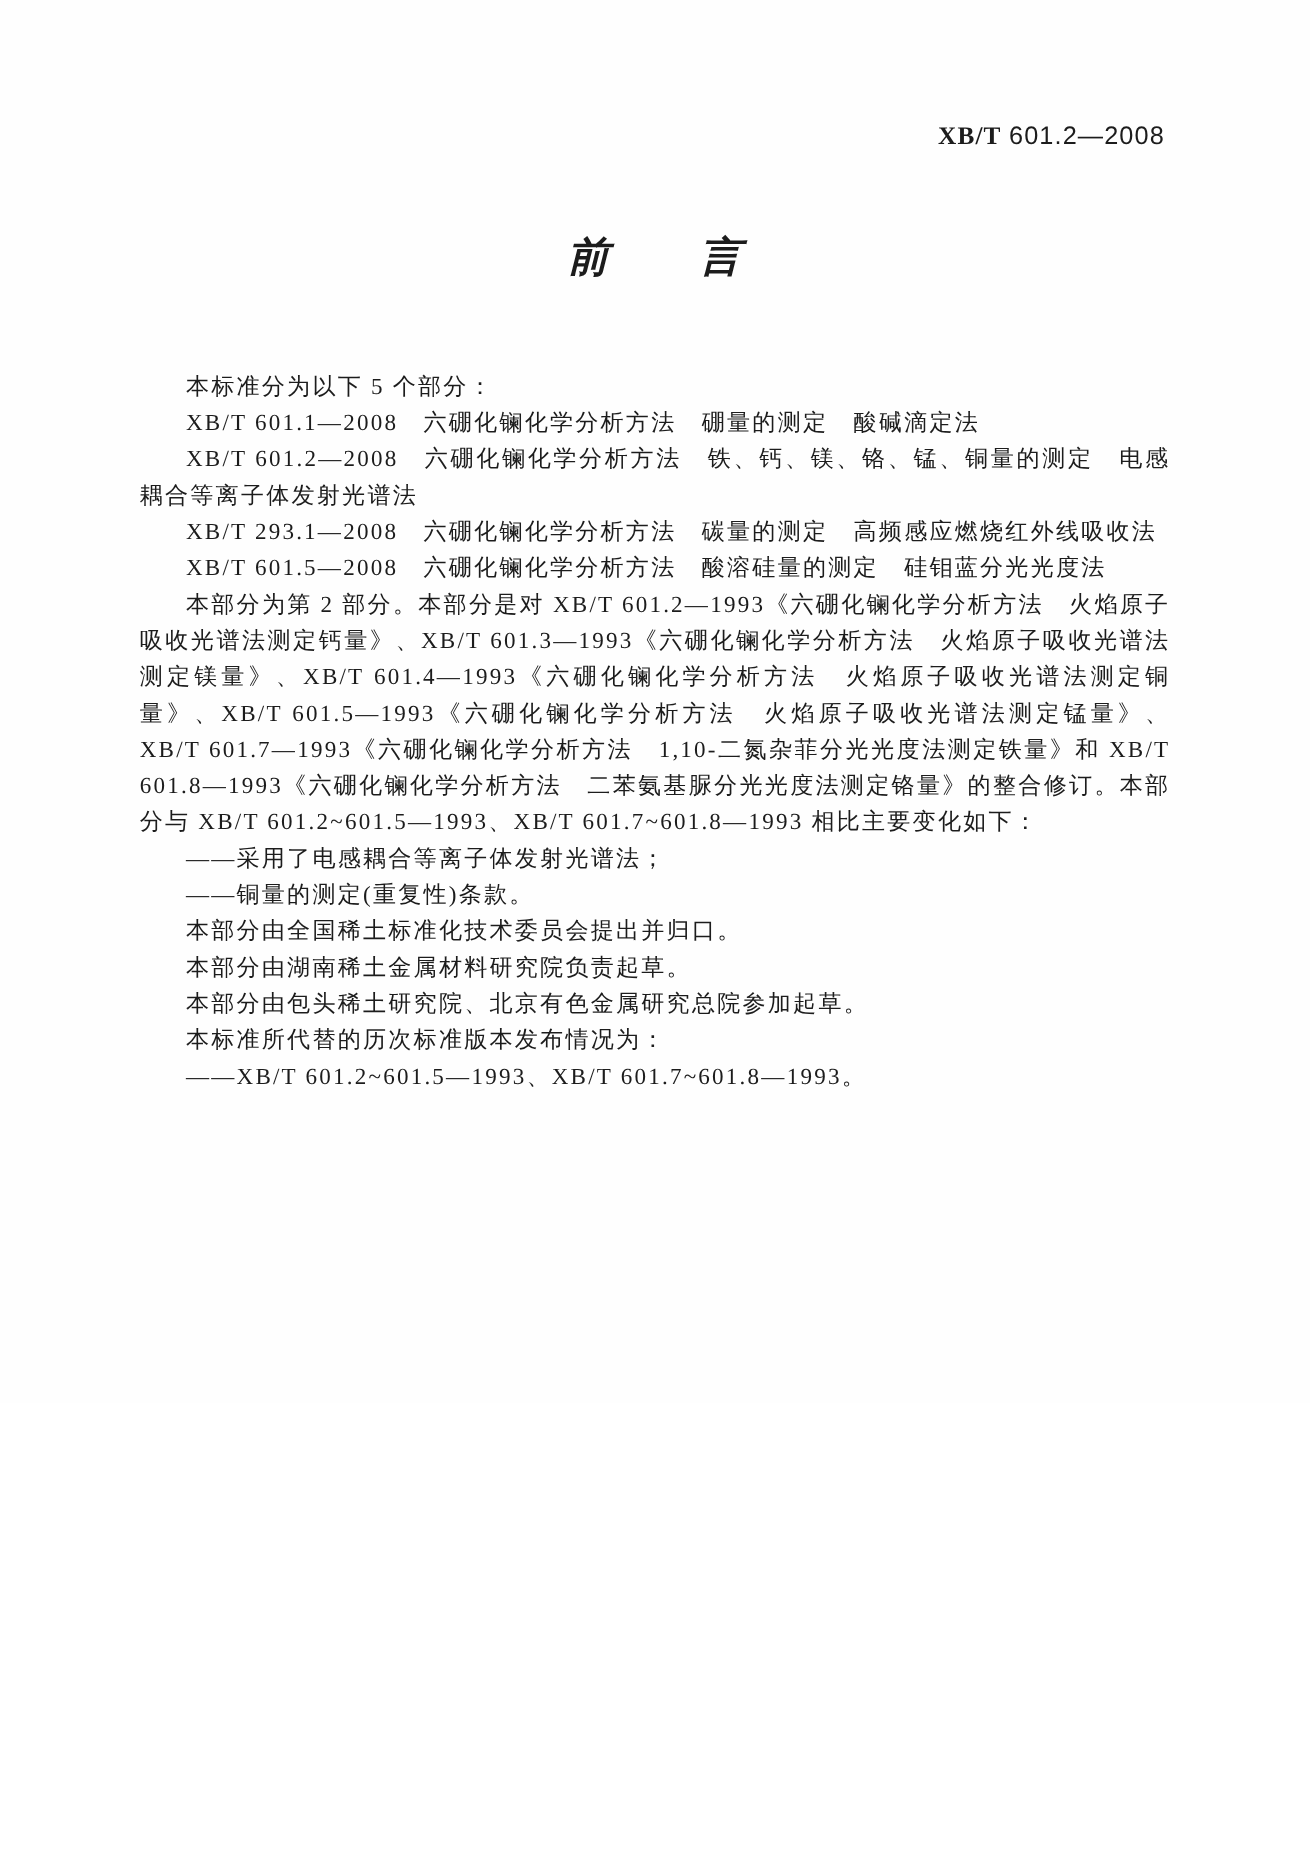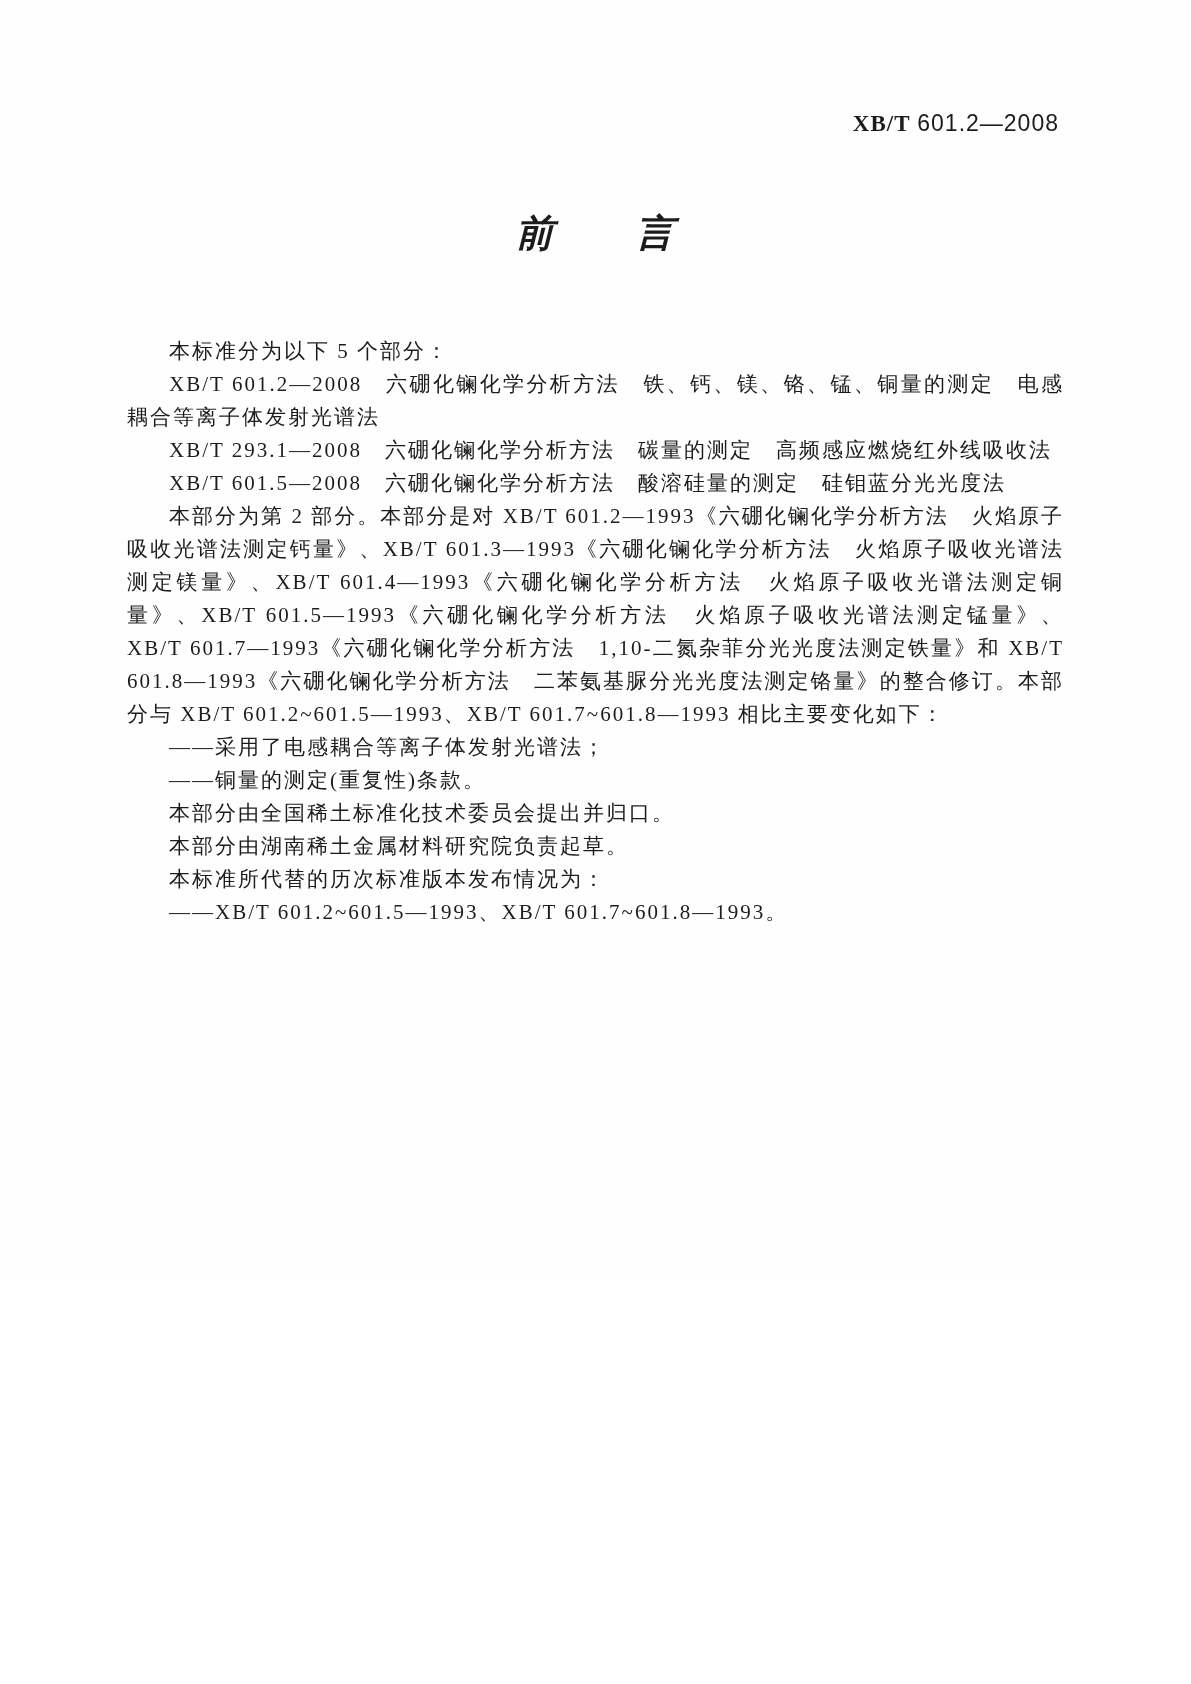--- a/index.html
+++ b/index.html
@@ -76,27 +76,29 @@
 
   <div class="header-code">
     <span class="code-prefix">XB/T</span>
     <span class="code-number">601.2—2008</span>
   </div>
 
   <div class="doc-title">前　　言</div>
 
   <div class="foreword">
       <p class="para indent">本标准分为以下 5 个部分：</p>
+      <p class="para indent">XB/T 601.1—2008　六硼化镧化学分析方法　硼量的测定　酸碱滴定法</p>
       <p class="para indent">XB/T 601.2—2008　六硼化镧化学分析方法　铁、钙、镁、铬、锰、铜量的测定　电感耦合等离子体发射光谱法</p>
       <p class="para indent">XB/T 293.1—2008　六硼化镧化学分析方法　碳量的测定　高频感应燃烧红外线吸收法</p>
       <p class="para indent">XB/T 601.5—2008　六硼化镧化学分析方法　酸溶硅量的测定　硅钼蓝分光光度法</p>
       <p class="para indent">本部分为第 2 部分。本部分是对 XB/T 601.2—1993《六硼化镧化学分析方法　火焰原子吸收光谱法测定钙量》、XB/T 601.3—1993《六硼化镧化学分析方法　火焰原子吸收光谱法测定镁量》、XB/T 601.4—1993《六硼化镧化学分析方法　火焰原子吸收光谱法测定铜量》、XB/T 601.5—1993《六硼化镧化学分析方法　火焰原子吸收光谱法测定锰量》、XB/T 601.7—1993《六硼化镧化学分析方法　1,10-二氮杂菲分光光度法测定铁量》和 XB/T 601.8—1993《六硼化镧化学分析方法　二苯氨基脲分光光度法测定铬量》的整合修订。本部分与 XB/T 601.2~601.5—1993、XB/T 601.7~601.8—1993 相比主要变化如下：</p>
       <p class="para indent">——采用了电感耦合等离子体发射光谱法；</p>
       <p class="para indent">——铜量的测定(重复性)条款。</p>
       <p class="para indent">本部分由全国稀土标准化技术委员会提出并归口。</p>
       <p class="para indent">本部分由湖南稀土金属材料研究院负责起草。</p>
+      <p class="para indent">本部分由包头稀土研究院、北京有色金属研究总院参加起草。</p>
       <p class="para indent">本标准所代替的历次标准版本发布情况为：</p>
       <p class="para indent">——XB/T 601.2~601.5—1993、XB/T 601.7~601.8—1993。</p>
     </div>
 
   <div class="page-number">I</div>
 
 </div>
 
 </body></html>

